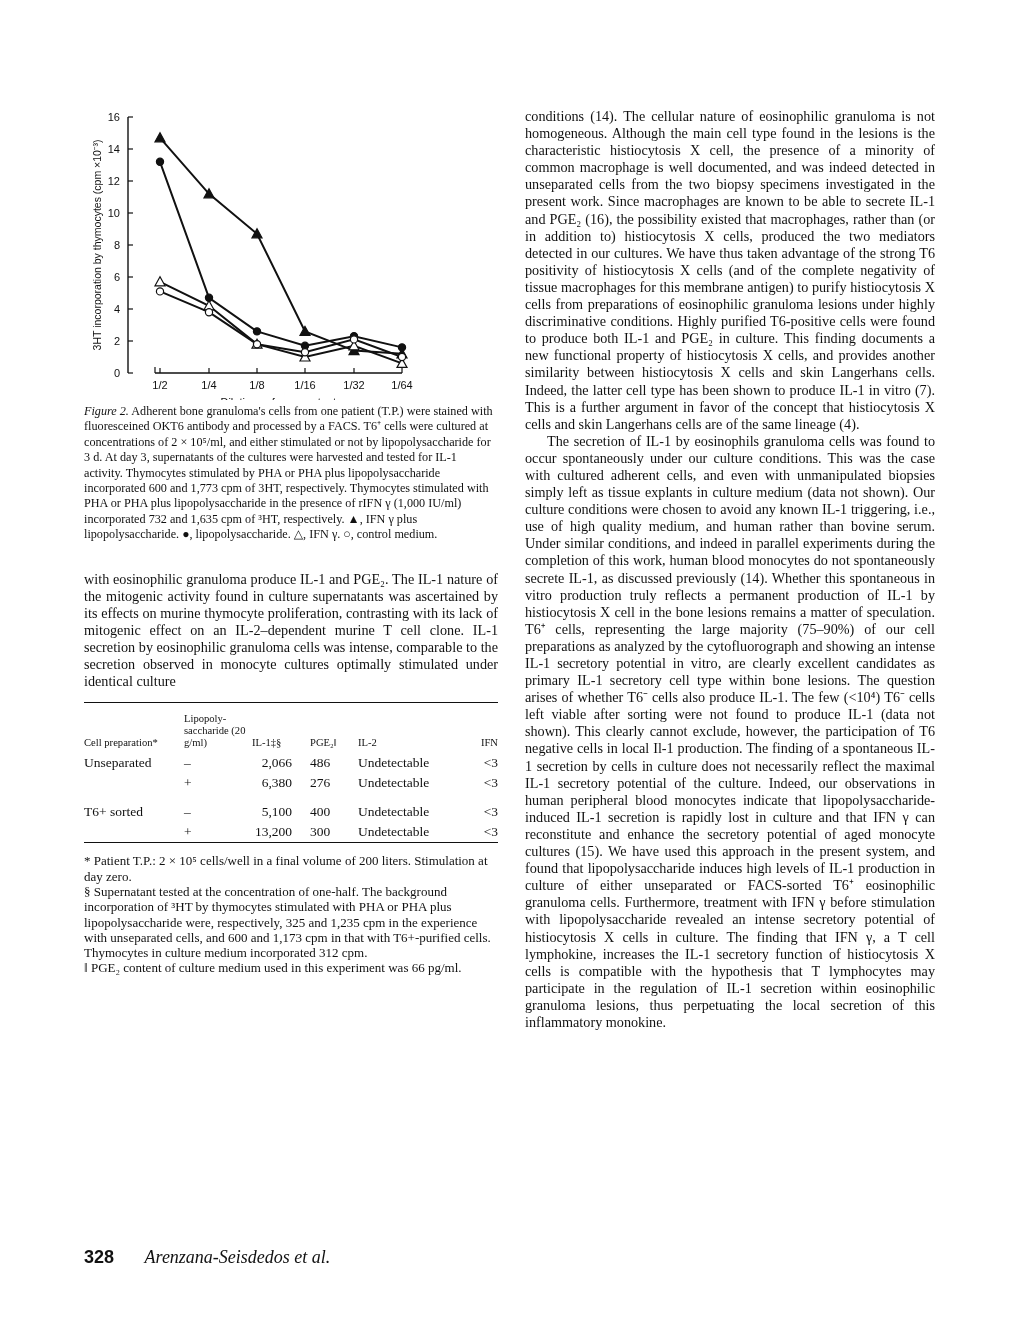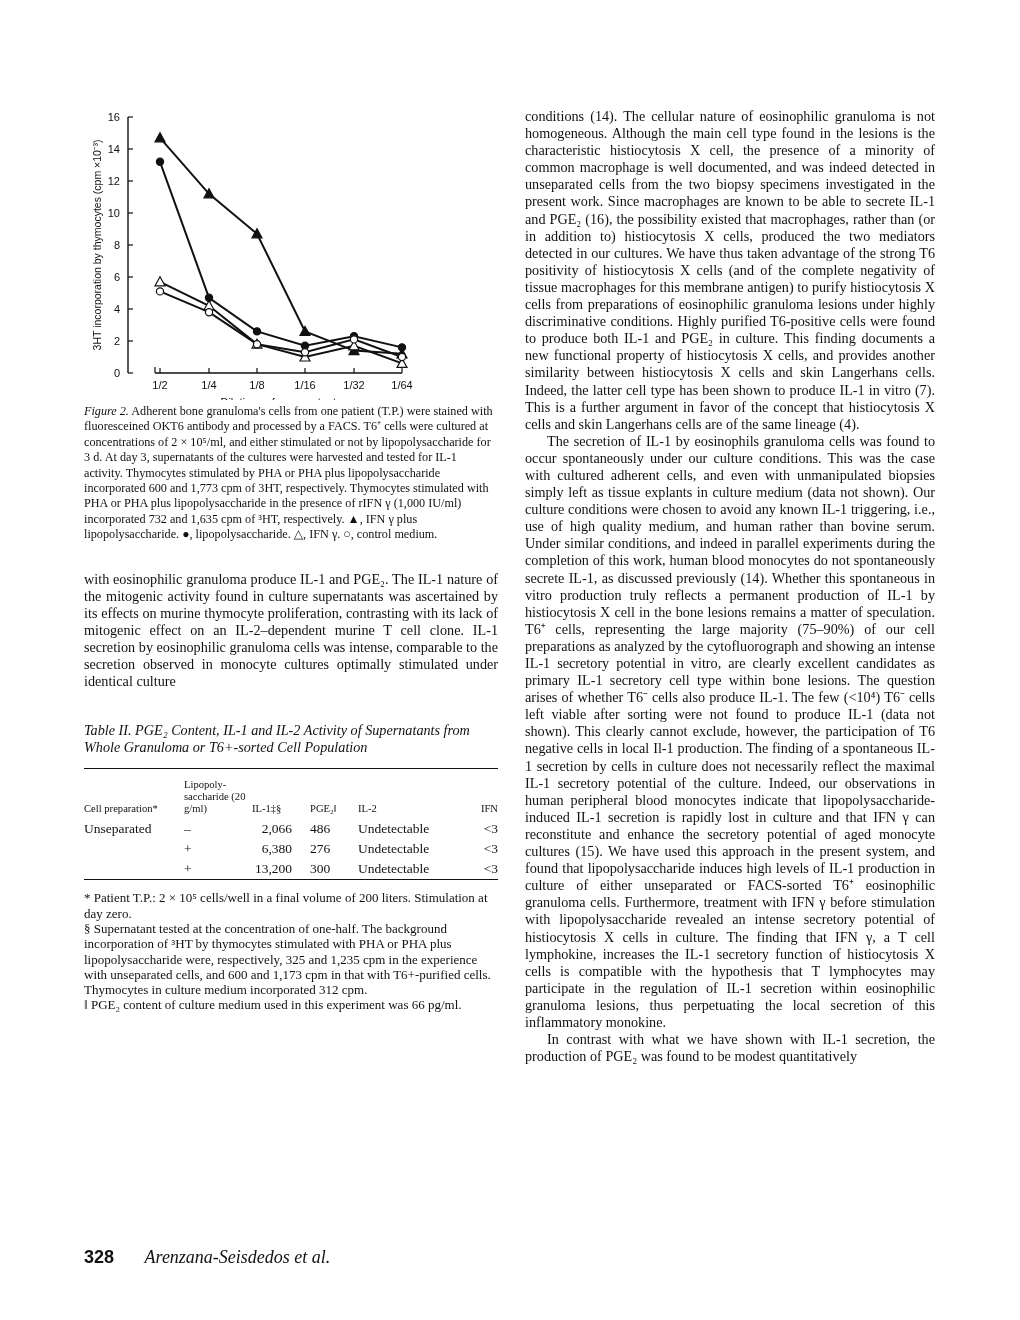--- a/index.html
+++ b/index.html
@@ -100,21 +100,20 @@
         <circle cx="354" cy="339.4" r="3.6" fill="#fff" stroke="#111" stroke-width="1.2"></circle>
         <circle cx="402" cy="357" r="3.6" fill="#fff" stroke="#111" stroke-width="1.2"></circle>
       </svg>
   </div>
   <p class="caption"><span class="fig-label">Figure 2.</span><span> Adherent bone granuloma's cells from one patient (T.P.) were stained with fluoresceined OKT6 antibody and processed by a FACS. T6⁺ cells were cultured at concentrations of 2 × 10⁵/ml, and either stimulated or not by lipopolysaccharide for 3 d. At day 3, supernatants of the cultures were harvested and tested for IL-1 activity. Thymocytes stimulated by PHA or PHA plus lipopolysaccharide incorporated 600 and 1,773 cpm of 3HT, respectively. Thymocytes stimulated with PHA or PHA plus lipopolysaccharide in the presence of rIFN γ (1,000 IU/ml) incorporated 732 and 1,635 cpm of ³HT, respectively. ▲, IFN γ plus lipopolysaccharide. ●, lipopolysaccharide. △, IFN γ. ○, control medium.</span></p>
 
   <div class="body-text left-body">
     <p>with eosinophilic granuloma produce IL-1 and PGE₂. The IL-1 nature of the mitogenic activity found in culture supernatants was ascertained by its effects on murine thymocyte proliferation, contrasting with its lack of mitogenic effect on an IL-2–dependent murine T cell clone. IL-1 secretion by eosinophilic granuloma cells was intense, comparable to the secretion observed in monocyte cultures optimally stimulated under identical culture</p>
   </div>
 
-  <div class="table-title">Table II. PGE₂ Content, IL-1 and IL-2 Activity of Supernatants from Whole Granuloma or T6+-sorted Cell Population</div>
   <table class="t2">
     <thead>
       <tr class="hdr-top">
         <th style="width:100px" class="hdr-top">Cell preparation*</th>
         <th style="width:68px" class="hdr-top">Lipopoly-saccharide (20 g/ml)</th>
         <th style="width:58px" class="hdr-top">IL-1‡§</th>
         <th style="width:48px" class="hdr-top">PGE₂‖</th>
         <th style="width:100px" class="hdr-top">IL-2</th>
         <th class="hdr-top" style="text-align:right">IFN</th>
       </tr>
@@ -129,20 +128,28 @@
         <td style="text-align:right">&lt;3</td>
       </tr>
       <tr>
         <td></td>
         <td>+</td>
         <td class="num">6,380</td>
         <td>276</td>
         <td>Undetectable</td>
         <td style="text-align:right">&lt;3</td>
       </tr>
+      <tr class="grp-start">
+        <td>T6+ sorted</td>
+        <td>–</td>
+        <td class="num">5,100</td>
+        <td>400</td>
+        <td>Undetectable</td>
+        <td style="text-align:right">&lt;3</td>
+      </tr>
       <tr>
         <td></td>
         <td>+</td>
         <td class="num">13,200</td>
         <td>300</td>
         <td>Undetectable</td>
         <td style="text-align:right">&lt;3</td>
       </tr>
     </tbody>
     <tfoot>
@@ -154,19 +161,18 @@
   <div class="footnotes">
     <p>* Patient T.P.: 2 × 10⁵ cells/well in a final volume of 200 liters. Stimulation at day zero.</p>
     <p>§ Supernatant tested at the concentration of one-half. The background incorporation of ³HT by thymocytes stimulated with PHA or PHA plus lipopolysaccharide were, respectively, 325 and 1,235 cpm in the experience with unseparated cells, and 600 and 1,173 cpm in that with T6+-purified cells. Thymocytes in culture medium incorporated 312 cpm.</p>
     <p>‖ PGE₂ content of culture medium used in this experiment was 66 pg/ml.</p>
   </div>
 </div>
 
 <div id="right" class="col body-text">
   <p>conditions (14). The cellular nature of eosinophilic granuloma is not homogeneous. Although the main cell type found in the lesions is the characteristic histiocytosis X cell, the presence of a minority of common macrophage is well documented, and was indeed detected in unseparated cells from the two biopsy specimens investigated in the present work. Since macrophages are known to be able to secrete IL-1 and PGE₂ (16), the possibility existed that macrophages, rather than (or in addition to) histiocytosis X cells, produced the two mediators detected in our cultures. We have thus taken advantage of the strong T6 positivity of histiocytosis X cells (and of the complete negativity of tissue macrophages for this membrane antigen) to purify histiocytosis X cells from preparations of eosinophilic granuloma lesions under highly discriminative conditions. Highly purified T6-positive cells were found to produce both IL-1 and PGE₂ in culture. This finding documents a new functional property of histiocytosis X cells, and provides another similarity between histiocytosis X cells and skin Langerhans cells. Indeed, the latter cell type has been shown to produce IL-1 in vitro (7). This is a further argument in favor of the concept that histiocytosis X cells and skin Langerhans cells are of the same lineage (4).</p>
   <p class="indent">The secretion of IL-1 by eosinophils granuloma cells was found to occur spontaneously under our culture conditions. This was the case with cultured adherent cells, and even with unmanipulated biopsies simply left as tissue explants in culture medium (data not shown). Our culture conditions were chosen to avoid any known IL-1 triggering, i.e., use of high quality medium, and human rather than bovine serum. Under similar conditions, and indeed in parallel experiments during the completion of this work, human blood monocytes do not spontaneously secrete IL-1, as discussed previously (14). Whether this spontaneous in vitro production truly reflects a permanent production of IL-1 by histiocytosis X cell in the bone lesions remains a matter of speculation. T6⁺ cells, representing the large majority (75–90%) of our cell preparations as analyzed by the cytofluorograph and showing an intense IL-1 secretory potential in vitro, are clearly excellent candidates as primary IL-1 secretory cell type within bone lesions. The question arises of whether T6⁻ cells also produce IL-1. The few (&lt;10⁴) T6⁻ cells left viable after sorting were not found to produce IL-1 (data not shown). This clearly cannot exclude, however, the participation of T6 negative cells in local Il-1 production. The finding of a spontaneous IL-1 secretion by cells in culture does not necessarily reflect the maximal IL-1 secretory potential of the culture. Indeed, our observations in human peripheral blood monocytes indicate that lipopolysaccharide-induced IL-1 secretion is rapidly lost in culture and that IFN γ can reconstitute and enhance the secretory potential of aged monocyte cultures (15). We have used this approach in the present system, and found that lipopolysaccharide induces high levels of IL-1 production in culture of either unseparated or FACS-sorted T6⁺ eosinophilic granuloma cells. Furthermore, treatment with IFN γ before stimulation with lipopolysaccharide revealed an intense secretory potential of histiocytosis X cells in culture. The finding that IFN γ, a T cell lymphokine, increases the IL-1 secretory function of histiocytosis X cells is compatible with the hypothesis that T lymphocytes may participate in the regulation of IL-1 secretion within eosinophilic granuloma lesions, thus perpetuating the local secretion of this inflammatory monokine.</p>
-  <p class="indent">In contrast with what we have shown with IL-1 secretion, the production of PGE₂ was found to be modest quantitatively</p>
 </div>
 
 <div class="folio">
   <span class="page-no">328</span>
   <span class="running">Arenzana-Seisdedos et al.</span>
 </div>
 
 </body></html>

